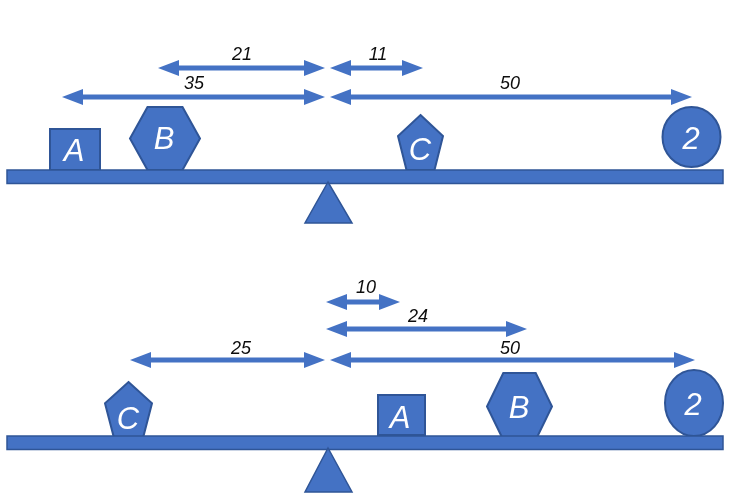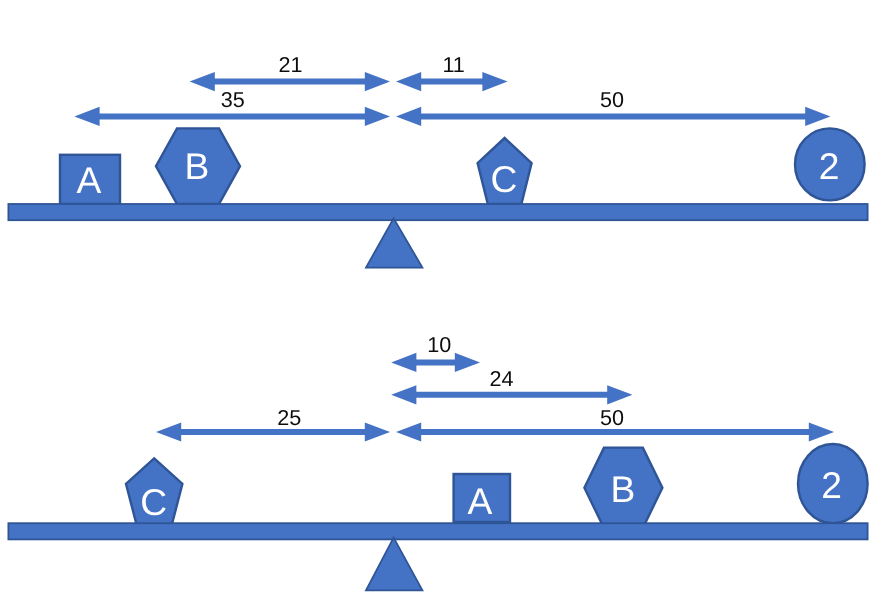--- a/index.html
+++ b/index.html
@@ -9,20 +9,21 @@
     --shape-label-text: #ffffff;
     --background: #ffffff;
   }
   html, body { margin: 0; padding: 0; background: var(--background); }
   .stage {
     position: relative;
     width: 740px;
     height: 502px;
     background: var(--background);
     overflow: hidden;
+    font-style: italic;
   }
   svg { display: block; }
   .shape {
     fill: var(--shape-fill);
     stroke: var(--shape-stroke);
     stroke-width: 2;
   }
   .beam { stroke-width: 1.5; }
   .fulcrum { stroke-width: 1.5; }
   .arrow-line {

